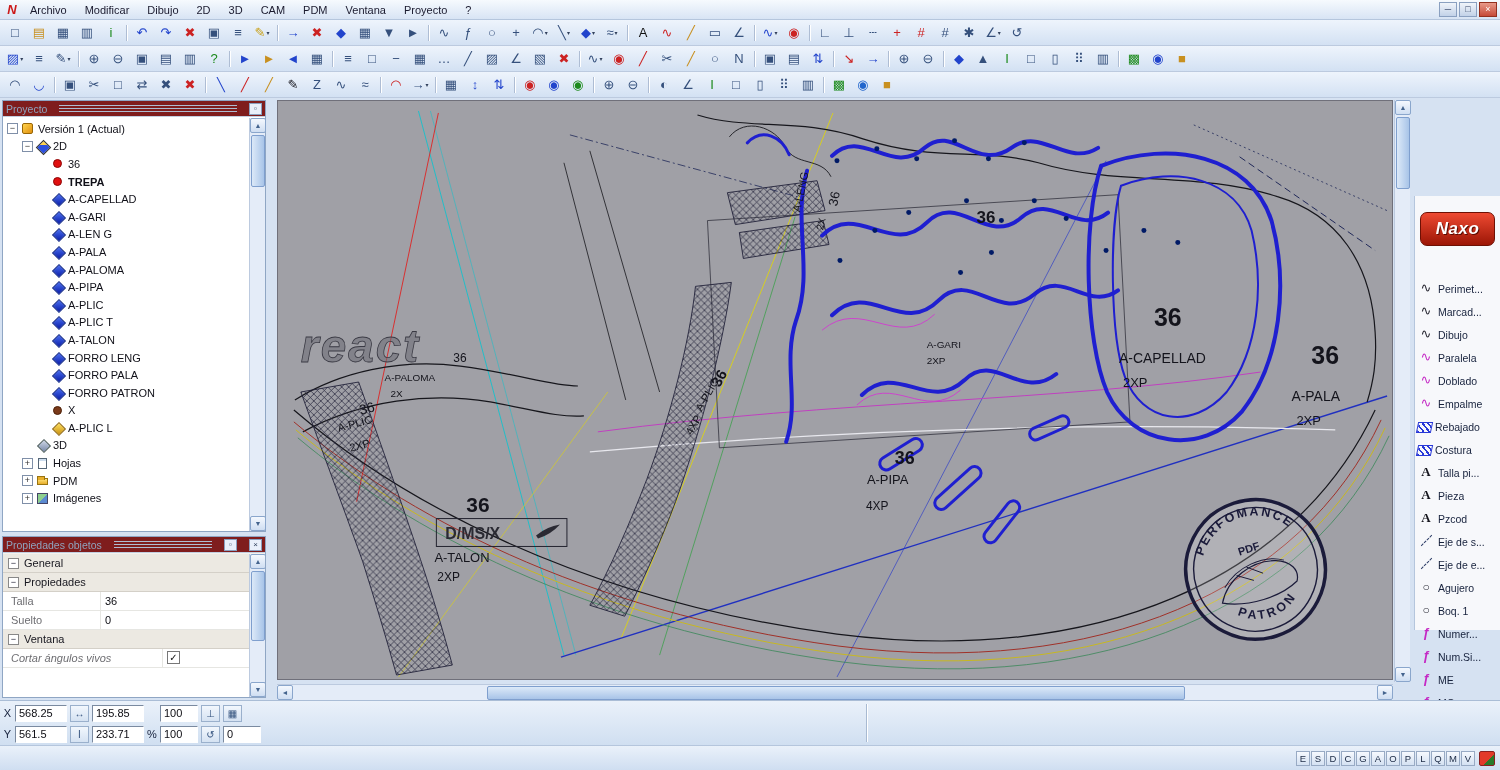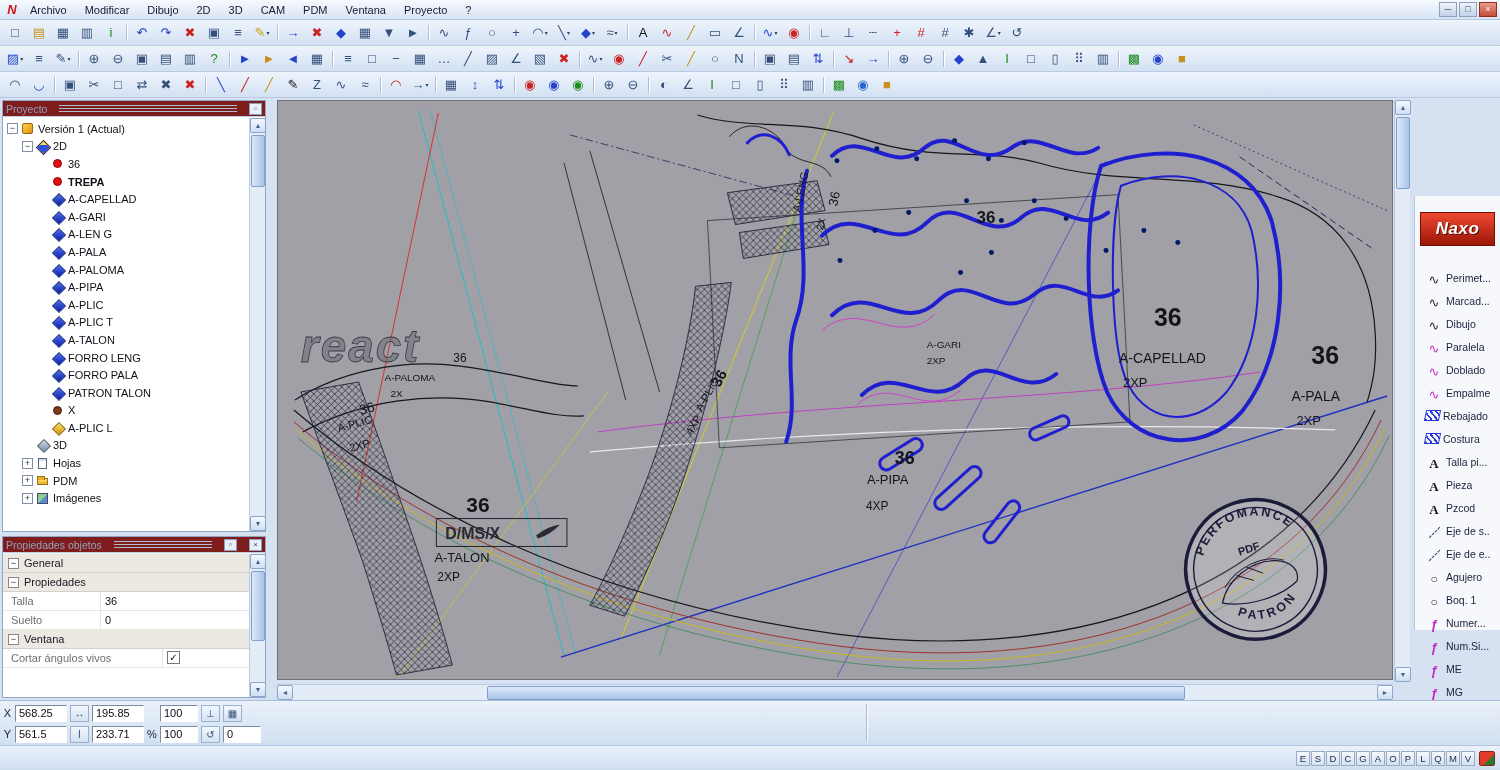--- a/index.html
+++ b/index.html
@@ -73,23 +73,23 @@
   .sb-thumb-v{position:absolute;left:1px;width:14px;background:linear-gradient(90deg,#dce9f8,#a8c4e8);border:1px solid #7f9fce;border-radius:2px}
   .sb-thumb-h{position:absolute;top:1px;height:14px;background:linear-gradient(#dce9f8,#a8c4e8);border:1px solid #7f9fce;border-radius:2px}
 
   
   #canvas-area{position:absolute;left:277px;top:2px;width:1133px;bottom:0}
   #canvas{position:absolute;left:0;top:0;width:1116px;height:580px;background:#a0a0a6;border:1px solid #70707a;cursor:crosshair}
   #canvas svg{position:absolute;inset:0;width:100%;height:100%;font-family:"Liberation Sans",sans-serif}
 
   
   #right-panel{position:absolute;right:0;top:98px;width:86px;bottom:70px;background:#f7f8fb;border-left:1px solid #b5c6dd}
-  #naxo-logo{margin:16px 5px 6px 5px;height:34px;background:linear-gradient(#ee4a32,#9c1606);border:1px solid #6e1004;border-radius:0;color:#fff;font-weight:bold;font-style:italic;font-size:17px;letter-spacing:.5px;display:flex;align-items:center;justify-content:center;text-shadow:1px 1px 0 #5a0c02}
+  #naxo-logo{margin:16px 5px 6px 5px;height:34px;background:linear-gradient(#ee4a32,#9c1606);border:1px solid #6e1004;border-radius:7px;color:#fff;font-weight:bold;font-style:italic;font-size:17px;letter-spacing:.5px;display:flex;align-items:center;justify-content:center;text-shadow:1px 1px 0 #5a0c02}
   #tool-list{margin-top:26px}
-  .rt-row{height:23px;display:flex;align-items:flex-start;gap:3px;padding:0 10px}
+  .rt-row{height:23px;display:flex;align-items:flex-end;gap:3px;padding:0 2px}
   .rt-ic{width:18px;height:15px;flex:none;display:flex;align-items:center;justify-content:center;font-size:13px;position:relative}
   .rt-label{font-size:10.5px;color:#16213c;white-space:nowrap;overflow:hidden}
   .ic-curve-black::before{content:"∿";color:#23232e}
   .ic-curve-magenta::before{content:"∿";color:#c428c4}
   .ic-hatch-blue{width:15px;height:11px;border:1px solid #2838d8;background:repeating-linear-gradient(45deg,#2838d8 0 1.5px,transparent 1.5px 4px);transform:skewX(-12deg)}
   .ic-letter-a::before{content:"A";font-family:"Liberation Serif",serif;font-weight:bold;font-size:13px;color:#15151d}
   .ic-dashed-axis{overflow:hidden}
   .ic-dashed-axis::before{content:"";width:15px;border-top:1.5px dashed #2c3c66;transform:rotate(135deg)}
   .ic-circle::before{content:"○";color:#2c2c38;font-size:12px}
   .ic-squiggle-magenta::before{content:"ƒ";font-style:italic;font-weight:bold;color:#c428c4;font-size:13px}
@@ -622,21 +622,21 @@
           <span class="tree-label">FORRO LENG</span>
         </div>
         <div class="tree-row" style="padding-left: 34px;">
           <span class="expander-spacer"></span>
           <span class="node-icon blue-diamond"></span>
           <span class="tree-label">FORRO PALA</span>
         </div>
         <div class="tree-row" style="padding-left: 34px;">
           <span class="expander-spacer"></span>
           <span class="node-icon blue-diamond"></span>
-          <span class="tree-label">PATRON TALON</span>
+          <span class="tree-label">FORRO PATRON</span>
         </div>
         <div class="tree-row" style="padding-left: 34px;">
           <span class="expander-spacer"></span>
           <span class="node-icon brown-dot"></span>
           <span class="tree-label">X</span>
         </div>
         <div class="tree-row" style="padding-left: 34px;">
           <span class="expander-spacer"></span>
           <span class="node-icon yellow-marker"></span>
           <span class="tree-label">A-PLIC L</span>
@@ -691,21 +691,21 @@
         </div>
         <div class="prop-row">
           <span class="prop-label">Suelto</span>
           <span class="prop-value">0</span>
         </div>
         <div class="prop-section">
           <span class="section-box">−</span>
           <span class="section-label">Ventana</span>
         </div>
         <div class="prop-row">
-          <span class="prop-label" style="width: 160px;">Cortar ángulos vivos</span>
+          <span class="prop-label" style="width: 160px; font-style: italic;">Cortar ángulos vivos</span>
           <span class="prop-check">✓</span>
         </div>
       </div>
     <div class="sb-v" style="right:0;top:17px;bottom:0">
       <span class="sb-btn" style="top:0">▲</span>
       <span class="sb-thumb-v" style="top:17px;height:70px"></span>
       <span class="sb-btn" style="bottom:0">▼</span>
     </div>
   </div>
 

